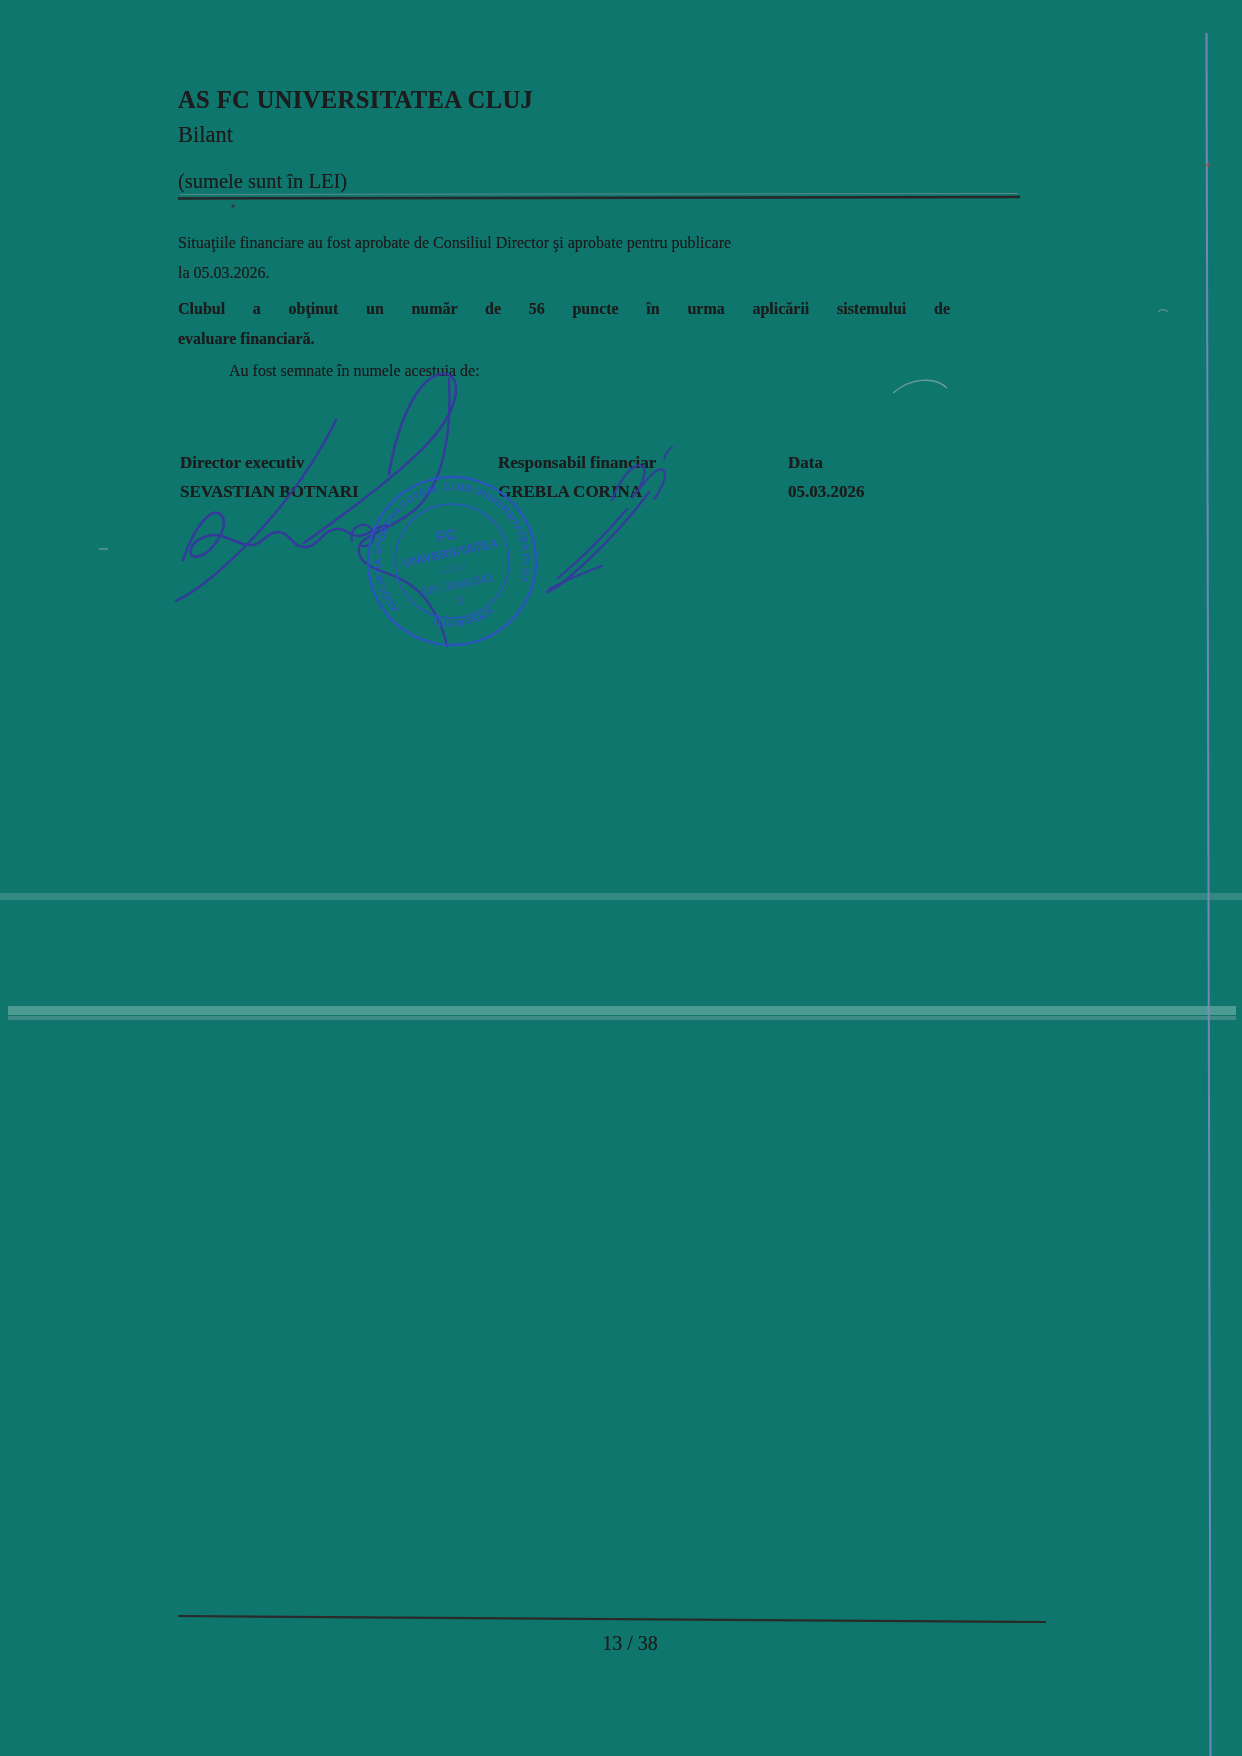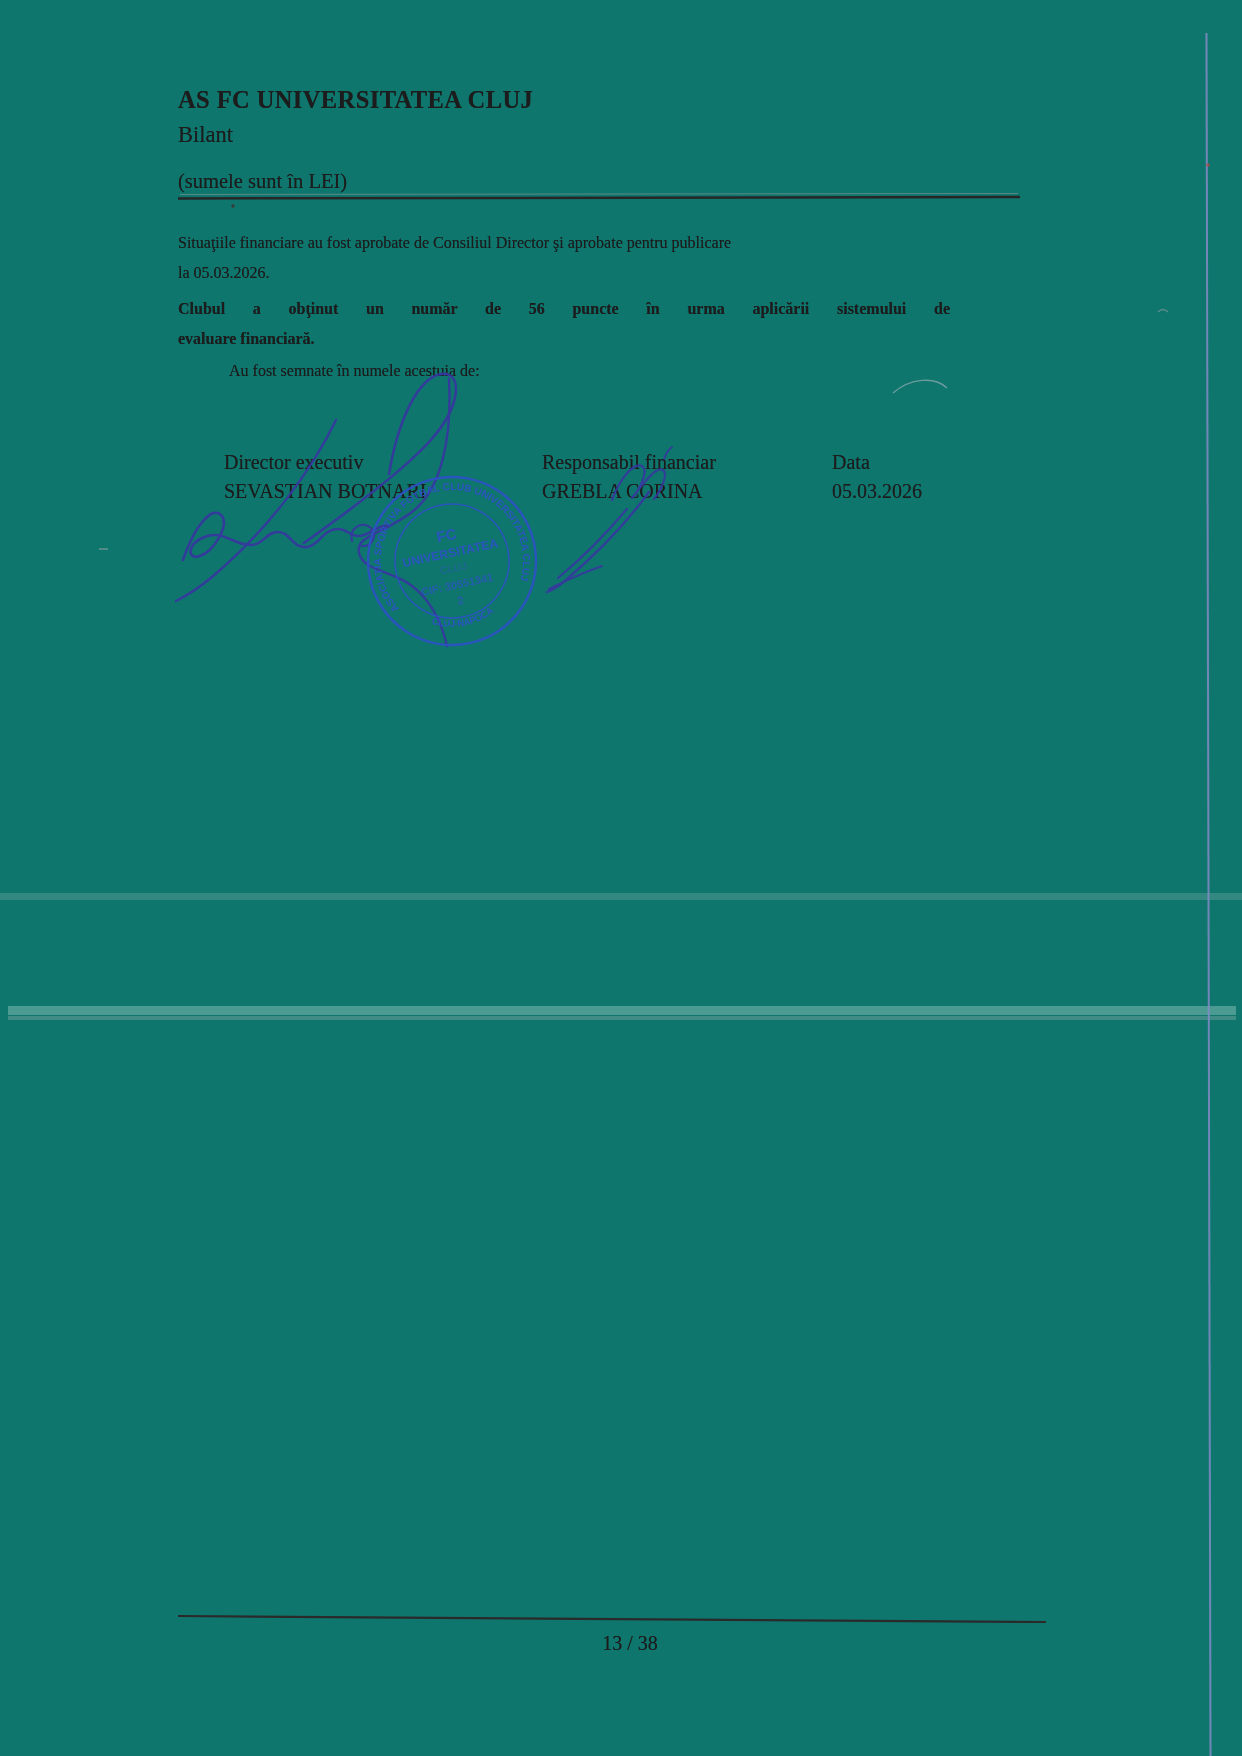--- a/index.html
+++ b/index.html
@@ -12,21 +12,21 @@
     color:#1c1c1c;
   }
   .abs{position:absolute;}
   .scanline{text-shadow:0 0 0.5px rgba(20,20,20,0.55);}
   .org-name{font-size:24.5px;font-weight:bold;letter-spacing:0.4px;}
   .doc-title{font-size:22.5px;margin-top:8px;}
   .currency-note{font-size:20.5px;margin-top:22px;}
   .body-text{font-size:16px;line-height:30px;}
   .bold{font-weight:bold;}
   .justify-line{text-align:justify;text-align-last:justify;width:772px;}
-  .sig-label{font-size:20px;font-weight:normal;line-height:29px;margin-left:44px;}
+  .sig-label{font-size:17px;font-weight:bold;line-height:29px;}
   .footer-num{font-size:20px;text-align:center;width:100%;margin-left:9px;}
   .band{pointer-events:none;}
   svg{display:block;}
   .overlay{pointer-events:none;}
 </style>
 </head>
 <body>
 
 <div class="page">
 

